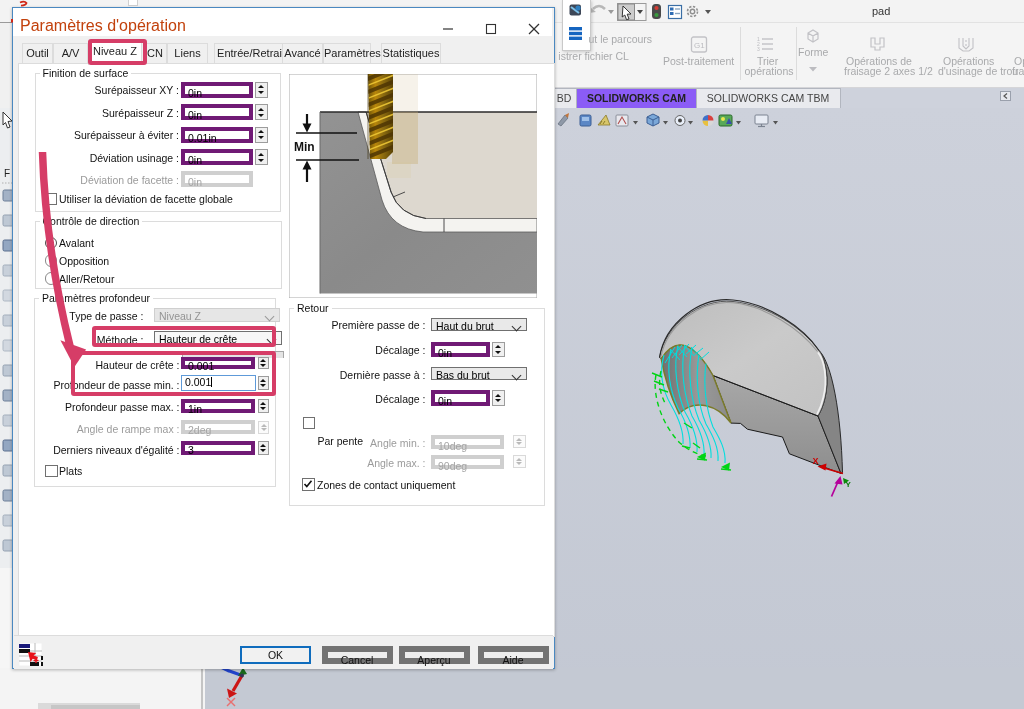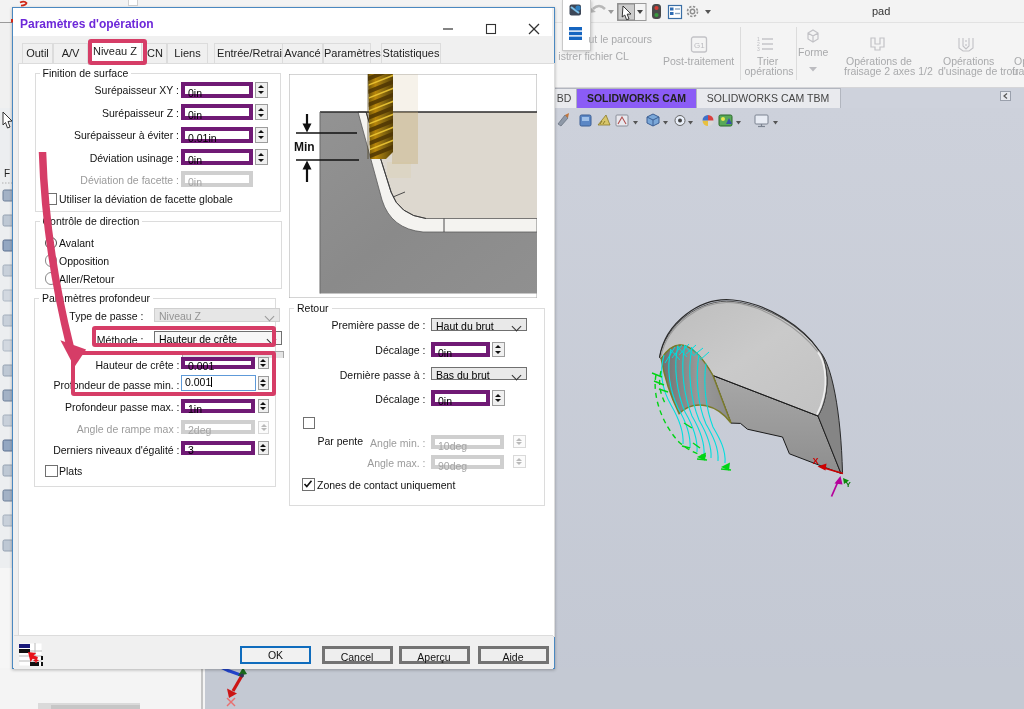--- a/index.html
+++ b/index.html
@@ -9,21 +9,21 @@
   
   #topbar{left:0;top:0;width:1024px;height:22px;background:#f3f3f3;border-bottom:1px solid #e2e2e2;}
   #ribbon{left:0;top:23px;width:1024px;height:65px;background:#f4f4f4;}
   #tabrow{left:0;top:88px;width:1024px;height:20px;background:#ced2dc;}
   .rlab{position:absolute;color:#a9aaac;font-size:10.5px;white-space:nowrap;}
   .cmtab{position:absolute;top:0;height:19px;border:1px solid #b2b6bf;border-bottom:none;
          background:#e9eaee;color:#444;font-size:10.5px;line-height:19px;text-align:center;}
   
   #dlg{left:12px;top:7px;width:541px;height:660px;background:#f0f0f0;
        border:1px solid #4a88c0;box-shadow:0 1px 3px rgba(0,0,0,.28);}
-  #dlg .titletxt{position:absolute;left:7px;top:9px;font-size:12px;color:#6d28d9;font-weight:bold;}
+  #dlg .titletxt{position:absolute;left:7px;top:9px;font-size:16px;color:#c2410c;}
   #dtabs{position:absolute;left:0;top:28px;width:539px;height:27px;background:#f0f0f0;}
   .dtab{position:absolute;box-sizing:border-box;top:7px;height:20px;background:#f0f0f0;border:1px solid #dcdcdc;border-bottom:none;
         font-size:11px;color:#222;text-align:center;line-height:19px;}
   .dtab.sel{top:5px;height:24px;background:#fff;z-index:3;}
   #dpage{position:absolute;left:4.5px;top:55px;width:535px;height:572px;background:#fff;border:1px solid #dcdcdc;}
   .grp{position:absolute;border:1px solid #dcdcdc;}
   .grp>span{position:absolute;left:4px;top:-7px;background:#fff;padding:0 3px;font-size:10.5px;color:#111;white-space:nowrap;}
   .lbl{position:absolute;font-size:10.5px;color:#111;text-align:right;white-space:nowrap;}
   .lbl.dis{color:#9b9b9b;}
   .inp{position:absolute;box-sizing:border-box;border:4px solid #701a75;background:#fff;font-size:10.5px;color:#000;
@@ -40,21 +40,21 @@
   .spin i.up{top:2.5px;border-bottom:3.5px solid #111;}
   .spin i.dn{bottom:2.5px;border-top:3.5px solid #111;}
   .spin.dis{border-color:#d9d9d9;background:#fbfbfb;}
   .spin.dis i.up{border-bottom-color:#b9b9b9;}
   .spin.dis i.dn{border-top-color:#b9b9b9;}
   .chk{position:absolute;box-sizing:border-box;width:12.5px;height:12.5px;border:1px solid #707070;background:#fff;}
   .radio{position:absolute;box-sizing:border-box;width:12.5px;height:12.5px;border:1px solid #8a8a8a;border-radius:50%;background:#fff;}
   .radio.on{border-color:#4a4a4a;}
   .radio.on::after{content:"";position:absolute;left:3px;top:3px;width:5px;height:5px;border-radius:50%;background:#111;}
   .clabel{position:absolute;font-size:10.5px;color:#111;white-space:nowrap;}
-  .btn{position:absolute;box-sizing:border-box;width:71px;height:18px;background:#eeeeee;border:3px solid #737373;
+  .btn{position:absolute;box-sizing:border-box;width:71px;height:18px;background:#eeeeee;border:6px solid #737373;
        font-size:10.5px;color:#111;text-align:center;line-height:17px;}
   .btn.def{border:2px solid #0f6cbd;background:#f1f1f1;line-height:15px;}
   
   .pink{position:absolute;box-sizing:border-box;border:4px solid #d63d67;border-radius:3px;background:transparent;z-index:40;}
 </style>
 </head>
 <body>
 
 <div id="topbar" class="abs"></div>
 <div id="ribbon" class="abs"></div>

